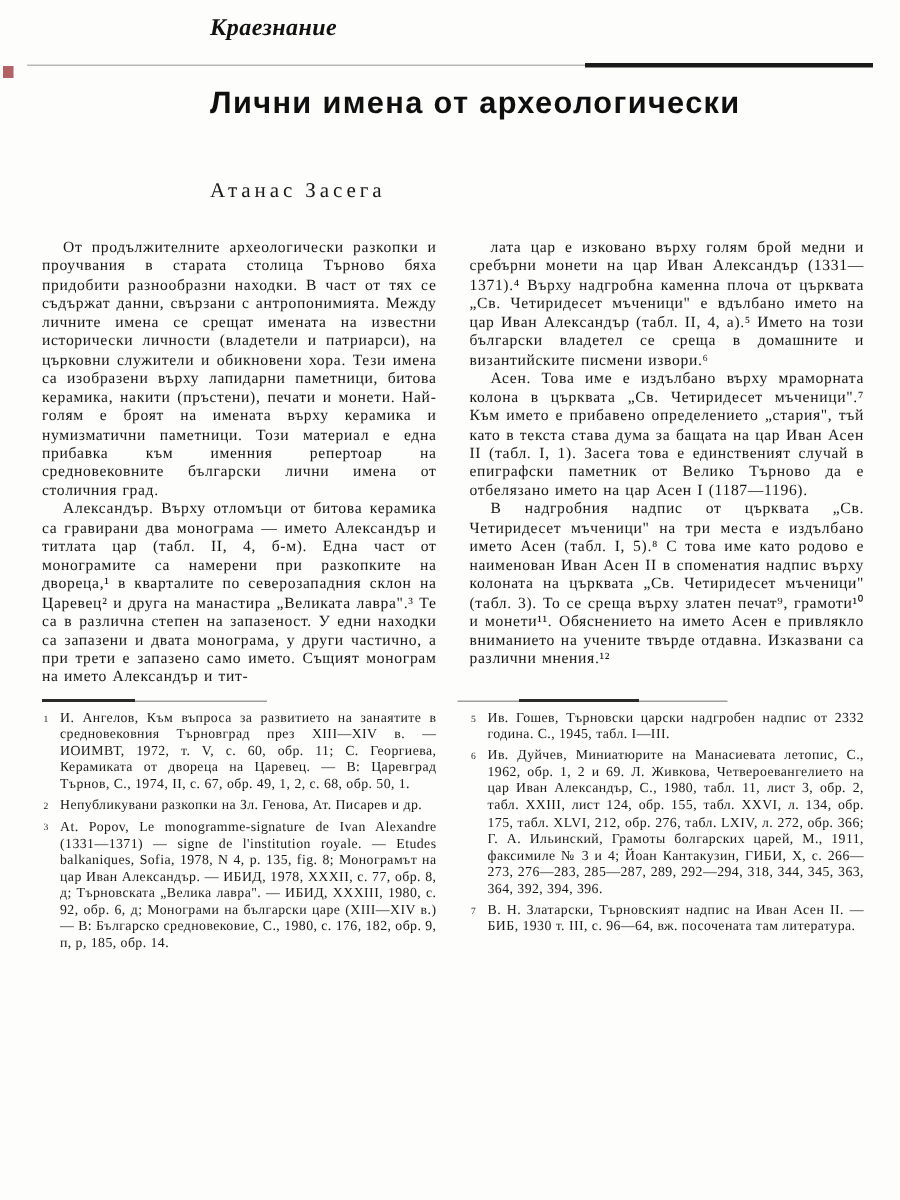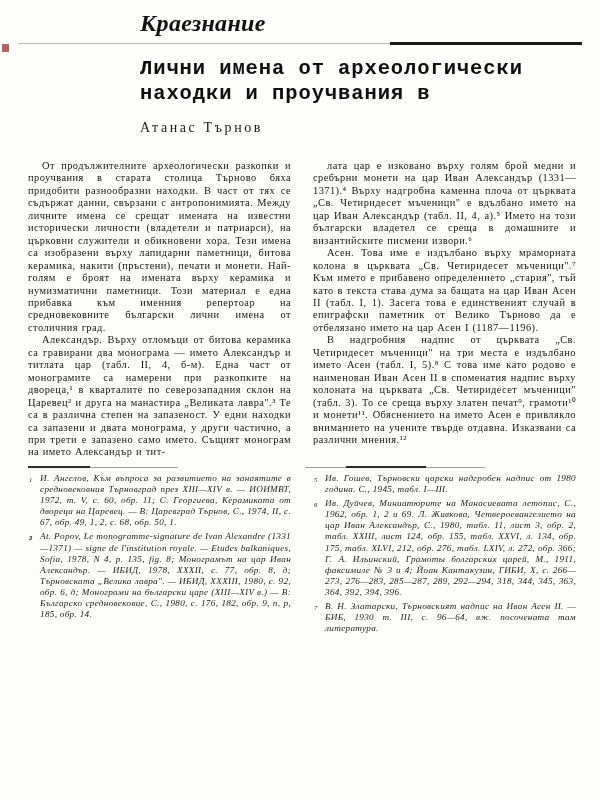--- a/index.html
+++ b/index.html
@@ -22,21 +22,21 @@
     padding: 0;
   }
   
   .running-head {
     position: absolute;
     left: 140px;
     top: 10px;
     font-family: "Liberation Serif", "DejaVu Serif", serif;
     font-style: italic;
     font-weight: 700;
-    font-size: 24px;
+    font-size: 16px;
     letter-spacing: 0.3px;
     color: #111;
   }
   .head-rule {
     position: absolute;
     left: 18px;
     top: 42px;
     width: 564px;
     height: 3px;
   }
@@ -66,21 +66,21 @@
     opacity: .75;
   }
   
   .title-block {
     position: absolute;
     left: 140px;
     top: 56px;
     width: 430px;
   }
   .article-title {
-    font-family: Liberation Mono, monospace;
+    font-family: Liberation Sans, sans-serif;
     font-weight: 700;
     font-size: 20.5px;
     line-height: 25px;
     letter-spacing: 0.9px;
     color: #0f0f0f;
     margin: 0;
   }
   .author {
     margin-top: 14px;
     font-family: "Liberation Serif", "DejaVu Serif", serif;
@@ -151,21 +151,20 @@
   .fn {
     position: relative;
     margin: 0 0 3px 0;
     padding-left: 12px;
     font-family: "Liberation Serif", "DejaVu Serif", serif;
     font-size: 9.2px;
     line-height: 11.1px;
     letter-spacing: 0.3px;
     text-align: justify;
     color: #1a1a1a;
-    font-style: italic;
   }
   .fn .fn-num {
     position: absolute;
     left: 1px;
     top: 0.5px;
     font-size: 6.4px;
     color: #1a1a1a;
   }
   .fn.cont-flush { padding-left: 0; }
 </style>
@@ -179,23 +178,23 @@
   <div class="running-head">Краезнание</div>
 
   <div class="head-rule">
     <div class="thin"></div>
     <div class="thick"></div>
   </div>
 
   <div class="title-block">
     <h1 class="article-title">
       <span>Лични имена от археологически</span><br>
-      <span>находки и проучвания в</span><br>
+      <br>
     </h1>
-    <div class="author">Атанас Търнов</div>
+    <div class="author">Атанас Засега</div>
   </div>
 
   <div class="body-cols">
     <div class="col">
       <p>От продължителните археологически разкопки и проучвания в старата столица Търново бяха придобити разнообразни находки. В част от тях се съдържат данни, свързани с антропонимията. Между личните имена се срещат имената на известни исторически личности (владетели и патриарси), на църковни служители и обикновени хора. Тези имена са изобразени върху лапидарни паметници, битова керамика, накити (пръстени), печати и монети. Най-голям е броят на имената върху керамика и нумизматични паметници. Този материал е една прибавка към именния репертоар на средновековните български лични имена от столичния град.</p>
       <p>Александър. Върху отломъци от битова керамика са гравирани два монограма — името Александър и титлата цар (табл. II, 4, б-м). Една част от монограмите са намерени при разкопките на двореца,¹ в кварталите по северозападния склон на Царевец² и друга на манастира „Великата лавра".³ Те са в различна степен на запазеност. У едни находки са запазени и двата монограма, у други частично, а при трети е запазено само името. Същият монограм на името Александър и тит-</p>
     </div>
     <div class="col">
       <p>лата цар е изковано върху голям брой медни и сребърни монети на цар Иван Александър (1331—1371).⁴ Върху надгробна каменна плоча от църквата „Св. Четиридесет мъченици" е вдълбано името на цар Иван Александър (табл. II, 4, а).⁵ Името на този български владетел се среща в домашните и византийските писмени извори.⁶</p>
       <p>Асен. Това име е издълбано върху мраморната колона в църквата „Св. Четиридесет мъченици".⁷ Към името е прибавено определението „стария", тъй като в текста става дума за бащата на цар Иван Асен II (табл. I, 1). Засега това е единственият случай в епиграфски паметник от Велико Търново да е отбелязано името на цар Асен I (1187—1196).</p>
@@ -211,30 +210,31 @@
   </div>
 
   <div class="fn-cols">
     <div class="fn-col">
       <div class="fn">
         <span class="fn-num">1</span>
         <span>И. Ангелов, Към въпроса за развитието на занаятите в средновековния Търновград през XIII—XIV в. — ИОИМВТ, 1972, т. V, с. 60, обр. 11; С. Георгиева, Керамиката от двореца на Царевец. — В: Царевград Търнов, С., 1974, II, с. 67, обр. 49, 1, 2, с. 68, обр. 50, 1.</span>
       </div>
       <div class="fn">
         <span class="fn-num">2</span>
+        <span>Непубликувани разкопки на Зл. Генова, Ат. Писарев и др.</span>
       </div>
       <div class="fn">
         <span class="fn-num">3</span>
         <span>At. Popov, Le monogramme-signature de Ivan Alexandre (1331—1371) — signe de l'institution royale. — Etudes balkaniques, Sofia, 1978, N 4, p. 135, fig. 8; Монограмът на цар Иван Александър. — ИБИД, 1978, XXXII, с. 77, обр. 8, д; Търновската „Велика лавра". — ИБИД, XXXIII, 1980, с. 92, обр. 6, д; Монограми на български царе (XIII—XIV в.) — В: Българско средновековие, С., 1980, с. 176, 182, обр. 9, п, р, 185, обр. 14.</span>
       </div>
     </div>
     <div class="fn-col">
       <div class="fn">
         <span class="fn-num">5</span>
-        <span>Ив. Гошев, Търновски царски надгробен надпис от 1980 година. С., 1945, табл. I—III.</span>
+        <span>Ив. Гошев, Търновски царски надгробен надпис от 2332 година. С., 1945, табл. I—III.</span>
       </div>
       <div class="fn">
         <span class="fn-num">6</span>
         <span>Ив. Дуйчев, Миниатюрите на Манасиевата летопис, С., 1962, обр. 1, 2 и 69. Л. Живкова, Четвероевангелието на цар Иван Александър, С., 1980, табл. 11, лист 3, обр. 2, табл. XXIII, лист 124, обр. 155, табл. XXVI, л. 134, обр. 175, табл. XLVI, 212, обр. 276, табл. LXIV, л. 272, обр. 366; Г. А. Ильинский, Грамоты болгарских царей, М., 1911, факсимиле № 3 и 4; Йоан Кантакузин, ГИБИ, X, с. 266—273, 276—283, 285—287, 289, 292—294, 318, 344, 345, 363, 364, 392, 394, 396.</span>
       </div>
       <div class="fn">
         <span class="fn-num">7</span>
         <span>В. Н. Златарски, Търновският надпис на Иван Асен II. — БИБ, 1930 т. III, с. 96—64, вж. посочената там литература.</span>
       </div>
     </div>

